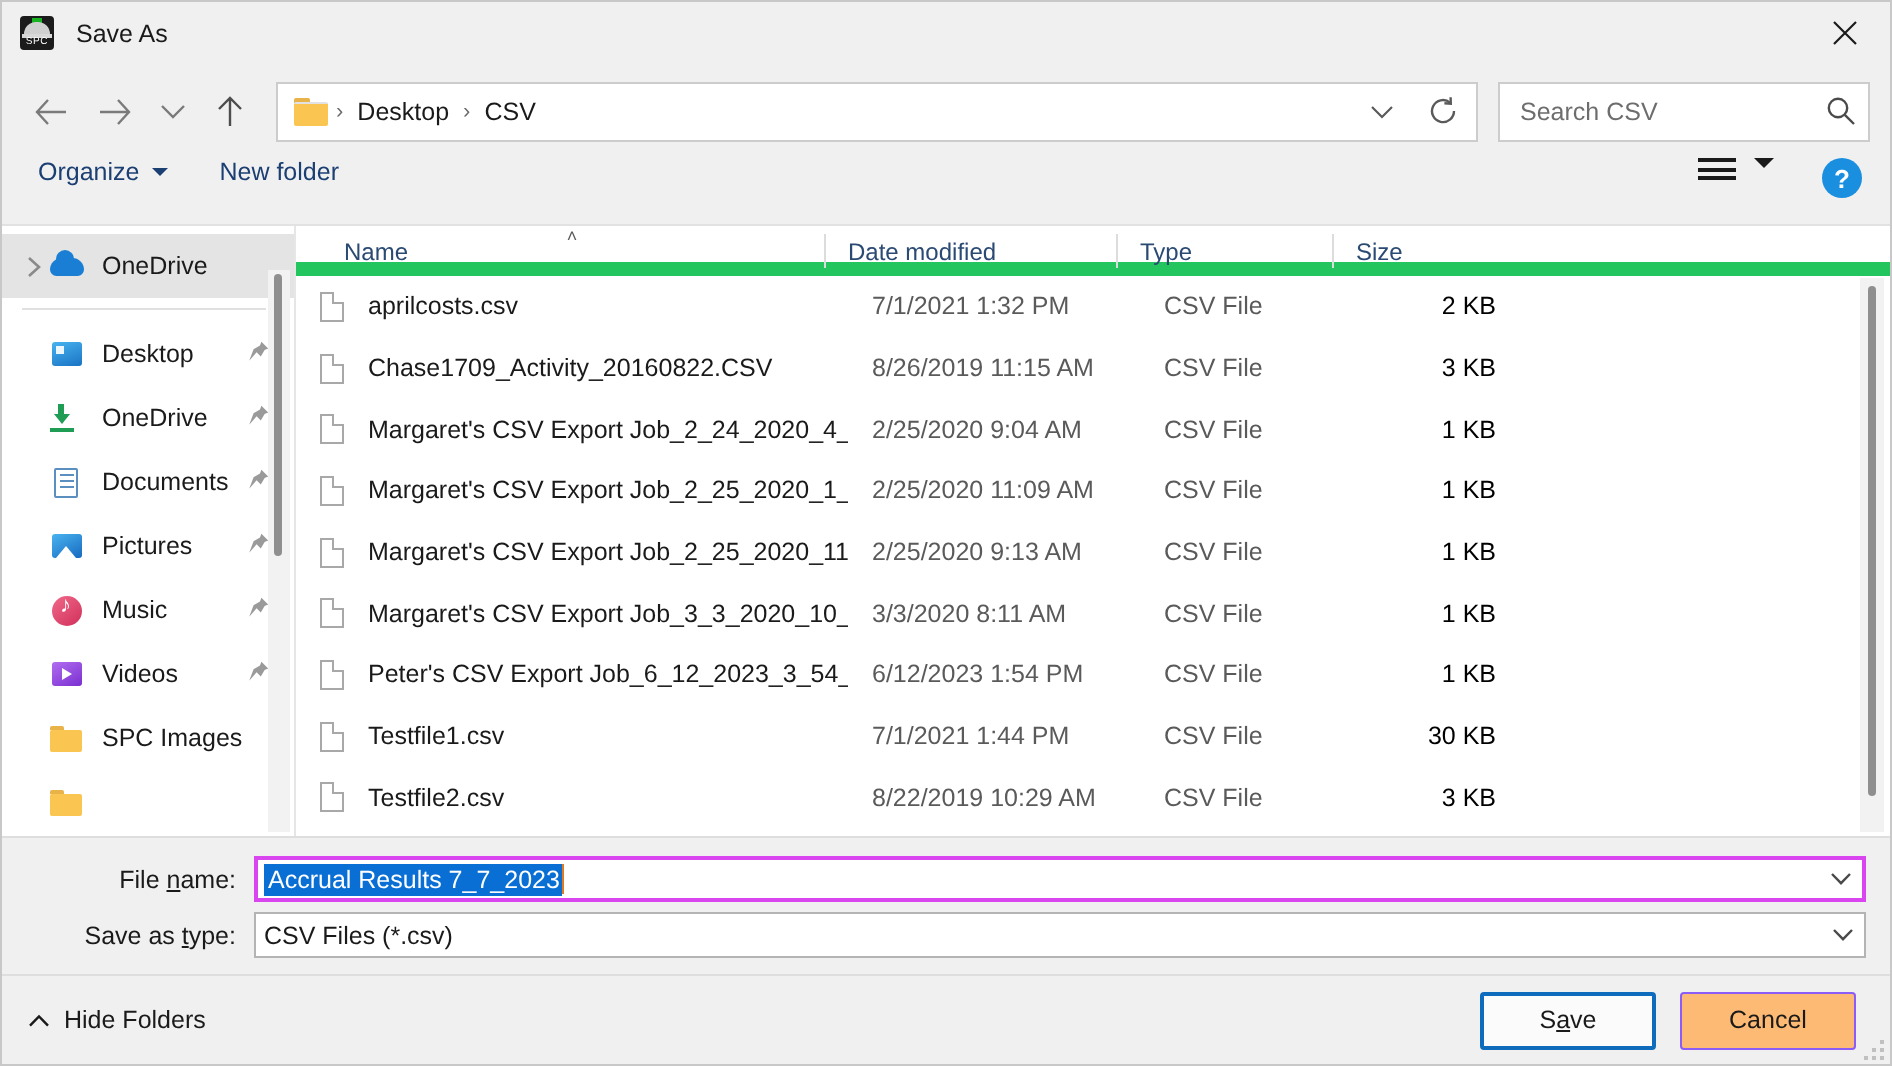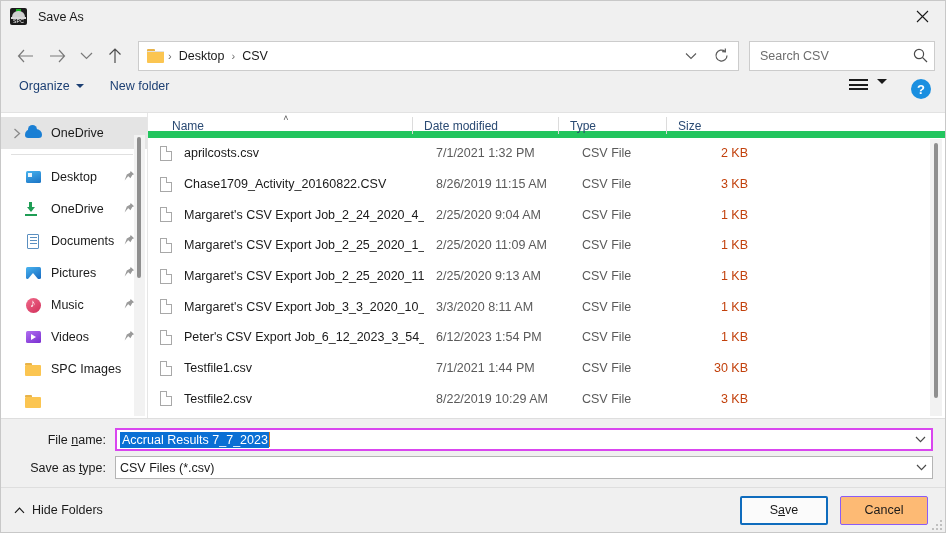--- a/index.html
+++ b/index.html
@@ -318,34 +318,34 @@
     background: #ffffff; border: 1px solid #a8a8a8;
     position: relative; margin-right: 0px;
   }
   .file-ico::after {
     content: ""; position: absolute; right: -1px; top: -1px;
     width: 5px; height: 5px; background: #ffffff;
     border-left: 1px solid #a8a8a8; border-bottom: 1px solid #a8a8a8;
   }
   .cell { padding-left: 12px; white-space: nowrap; overflow: hidden; }
   .cell.date, .cell.type { color: #5a5a5a; }
-  .cell.size { color: #c2410c; text-align: right; padding-right: 14px; padding-left: 0; }
+  .cell.size { color: #000000; text-align: right; padding-right: 14px; padding-left: 0; }
   .list-scroll {
     position: absolute; right: 3px; top: 26px; bottom: 2px; width: 12px;
     background: #f2f2f2;
   }
   .list-scroll .thumb {
     position: absolute; left: 3.5px; top: 4px;
     width: 4px; height: 255px; background: #8f8f8f; border-radius: 2px;
   }
 
   
   .form {
     background: #f0f0f0;
-    padding: 9px 12px 8px 0;
+    padding: 9px 12px 8px 12px;
     border-top: 1px solid #dedede;
   }
   .form-row { display: flex; align-items: center; height: 23px; }
   .form-row + .form-row { margin-top: 5px; }
   .form-label {
     width: 114px; flex: 0 0 114px; text-align: right;
     font-size: 12.5px; color: #1a1a1a; padding-right: 9px;
   }
   .combo {
     flex: 1 1 auto; height: 23px;

